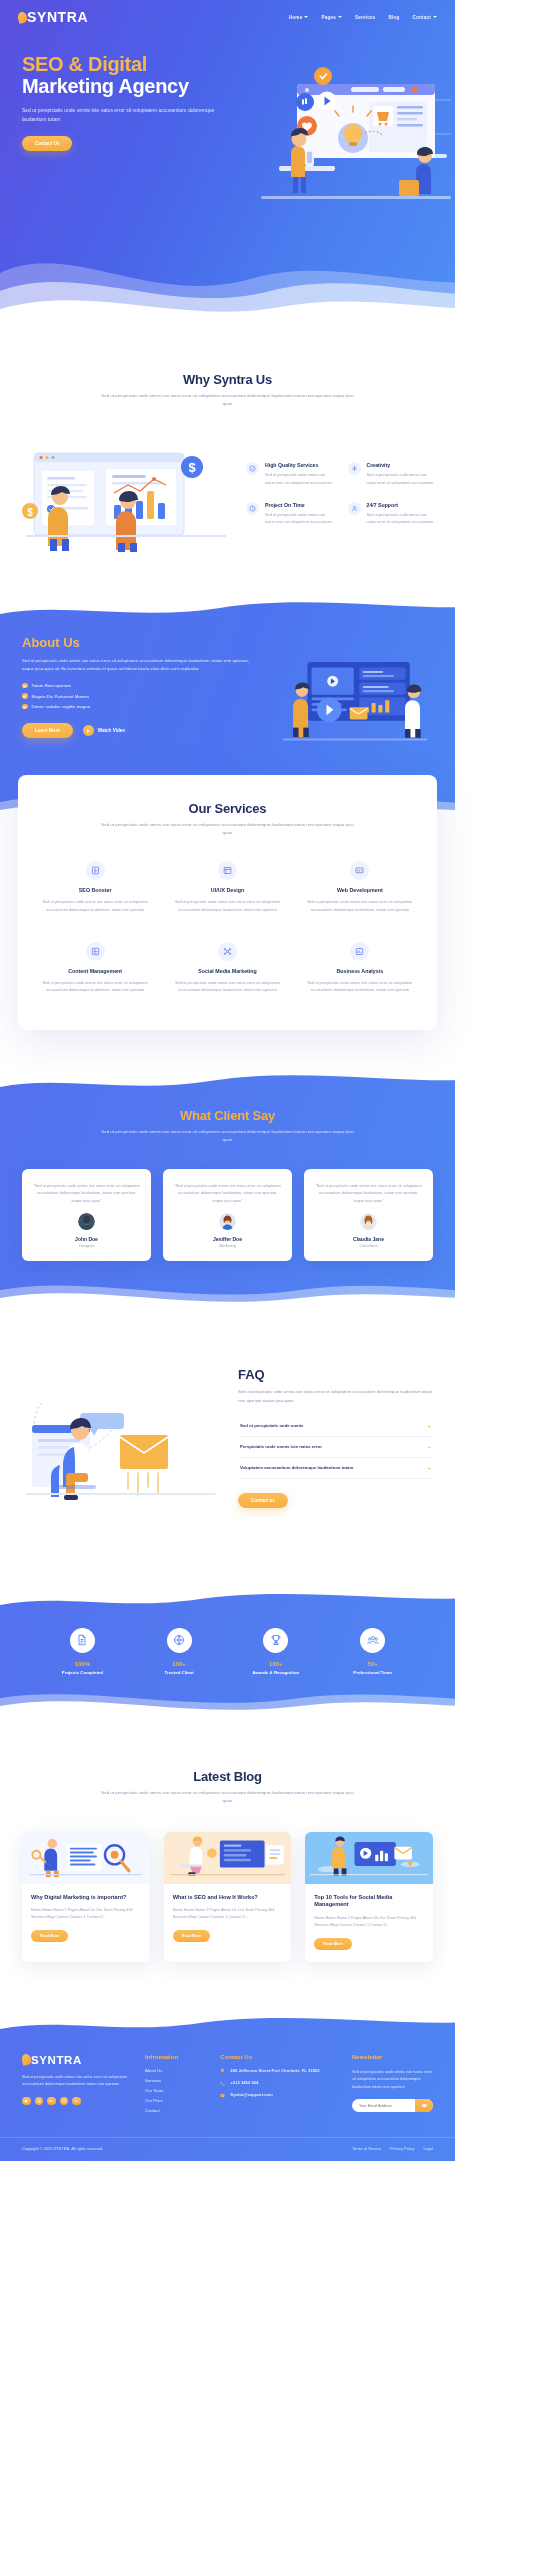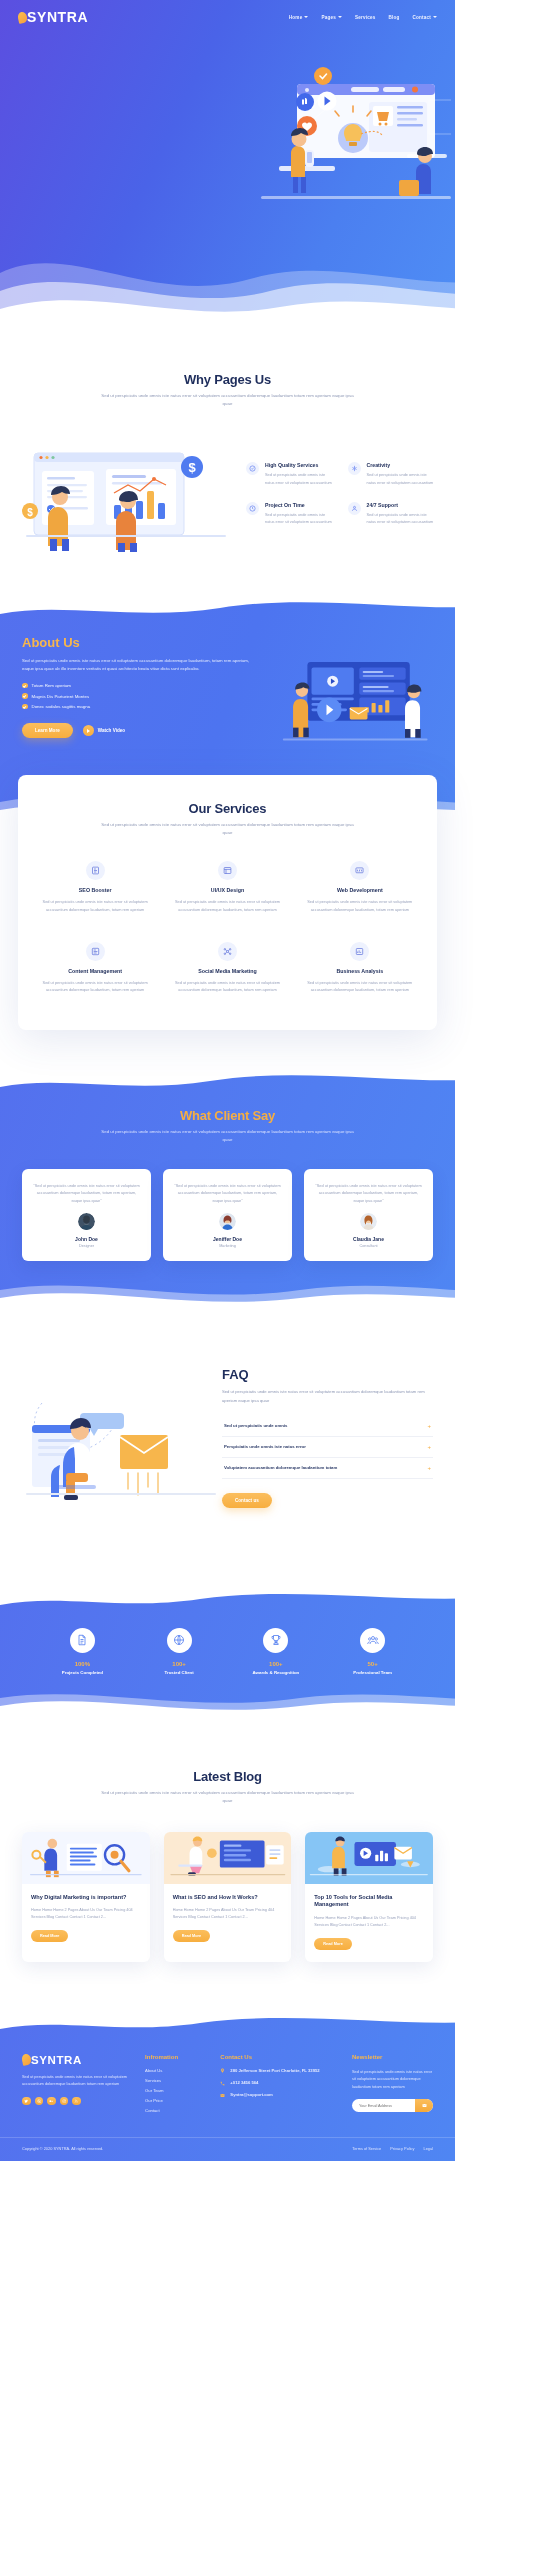--- a/index.html
+++ b/index.html
@@ -138,21 +138,21 @@
   .testi-wave-bot { position:absolute; bottom:-1px;left:0;width:551px;height:38px; }
   .testi-grid { position:relative; z-index:3; display:grid; grid-template-columns:repeat(3,1fr); gap:12px; padding:0 22px; margin-top:24px; }
   .t-card { background:#fff; border-radius:6px; padding:13px 11px 13px; text-align:center; box-shadow:0 6px 18px rgba(30,50,130,.12); }
   .t-quote { font-size:3.9px; line-height:1.95; color:#9aa3bd; }
   .t-ava { width:17px;height:17px;border-radius:50%;margin:9px auto 6px; overflow:hidden; }
   .t-name { font-size:5px; font-weight:bold; color:#22305c; }
   .t-role { font-size:3.8px; color:#9aa3bd; margin-top:2px; }
 
   
   .faq { padding:56px 0 48px; background:#fff; }
-  .faq-inner { display:flex; gap:0; padding:0 22px; align-items:center; }
+  .faq-inner { display:flex; gap:16px; padding:0 22px; align-items:center; }
   .faq-art { width:200px; height:130px; flex:0 0 200px; }
   .faq-right { flex:1; }
   .faq-title { font-size:13px; font-weight:bold; color:#1f2e5c; }
   .faq-sub { margin-top:6px; font-size:4.2px; line-height:1.95; color:#8e98b5; }
   .faq-list { margin-top:11px; }
   .faq-item {
     display:flex; align-items:center; justify-content:space-between;
     padding:7px 2px; border-bottom:1px solid #eef0f6;
   }
   .faq-q { font-size:4.3px; font-weight:bold; color:#2b3a67; }
@@ -259,20 +259,28 @@
         <a href="#">
             <span>Blog</span>
           </a>
         <a href="#">
             <span>Contact</span>
             <i class="caret"></i>
           </a>
       </nav>
     </div>
 
+    <div class="hero-body">
+      <h1 class="hero-h1">
+        <span class="accent">SEO &amp; Digital</span>
+        <span class="white">Marketing Agency</span>
+      </h1>
+      <p class="hero-p">Sed ut perspiciatis unde omnis iste natus error sit voluptatem accusantium doloremque laudantium totam</p>
+      <button class="btn-orange">Contact Us</button>
+    </div>
 
     <svg class="hero-art" viewBox="0 0 250 190">
       <rect x="96" y="38" width="138" height="74" rx="4" fill="#ffffff" opacity=".96"></rect>
       <rect x="96" y="38" width="138" height="11" rx="4" fill="#7e8ef5"></rect>
       <rect x="104" y="42" width="4" height="4" rx="2" fill="#fff" opacity=".8"></rect>
       <rect x="150" y="41" width="28" height="5" rx="2.5" fill="#ffffff" opacity=".85"></rect>
       <rect x="182" y="41" width="22" height="5" rx="2.5" fill="#ffffff" opacity=".85"></rect>
       <circle cx="214" cy="43.5" r="3" fill="#f2763c"></circle>
       <rect x="168" y="56" width="58" height="50" rx="3" fill="#eef2ff"></rect>
       <rect x="196" y="60" width="26" height="2.6" rx="1.3" fill="#9fb3f7"></rect>
@@ -321,21 +329,21 @@
 
     <svg class="hero-waves" viewBox="0 0 551 110" preserveAspectRatio="none">
       <path d="M0,52 C70,18 150,86 250,58 C350,30 440,86 551,48 L551,110 L0,110 Z" fill="#ffffff" opacity=".28"></path>
       <path d="M0,70 C80,40 170,96 270,70 C370,44 460,94 551,64 L551,110 L0,110 Z" fill="#ffffff" opacity=".55"></path>
       <path d="M0,88 C90,62 180,104 280,86 C380,68 470,102 551,82 L551,110 L0,110 Z" fill="#ffffff"></path>
     </svg>
   </header>
 
   <section class="section why">
     <div class="sec-head">
-      <h2 class="sec-title">Why Pages Us</h2>
+      <h2 class="sec-title">Why Syntra Us</h2>
       <p class="sec-sub">Sed ut perspiciatis unde omnis iste natus error sit voluptatem accusantium doloremque laudantium totam rem aperiam eaque ipsa quae</p>
     </div>
 
     <div class="why-grid">
       <svg class="why-art" viewBox="0 0 212 118">
         <rect x="14" y="18" width="150" height="82" rx="4" fill="#eef3ff" stroke="#d7e1fb"></rect>
         <rect x="14" y="18" width="150" height="9" rx="4" fill="#dbe5fd"></rect>
         <circle cx="21" cy="22.5" r="1.6" fill="#f2763c"></circle>
           <circle cx="27" cy="22.5" r="1.6" fill="#f7b64c"></circle>
           <circle cx="33" cy="22.5" r="1.6" fill="#7fc6a0"></circle>

